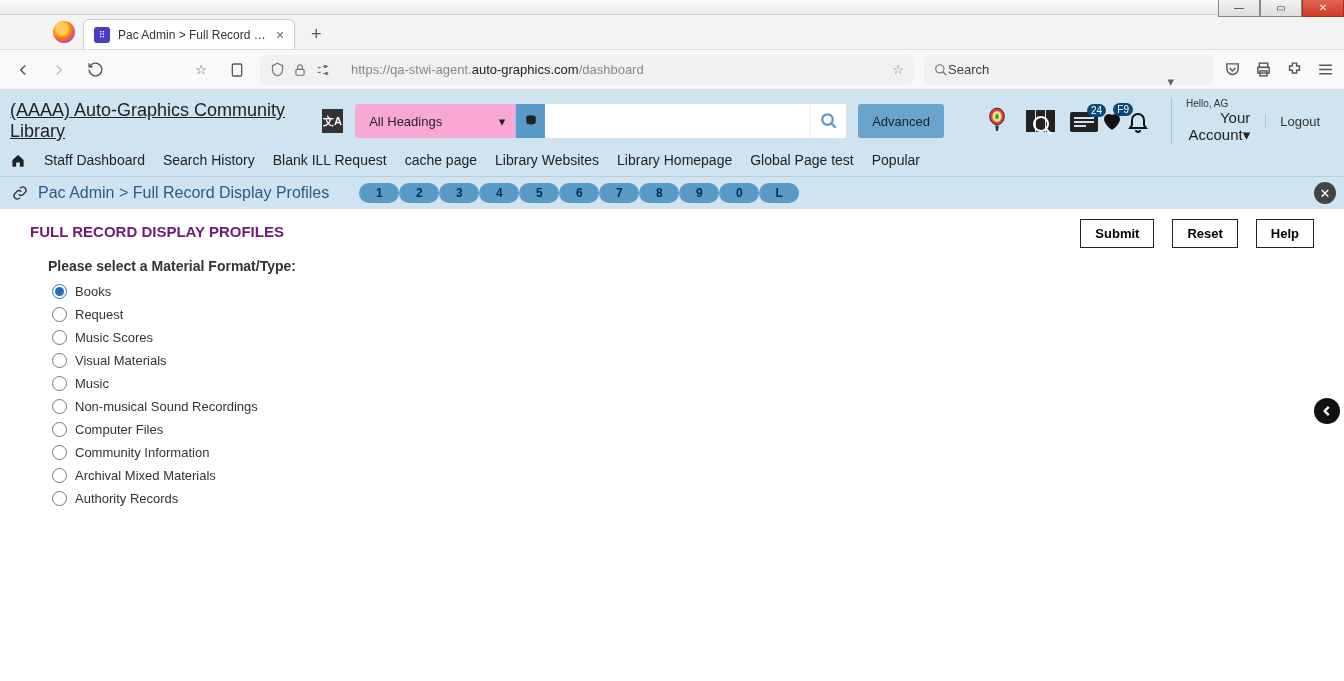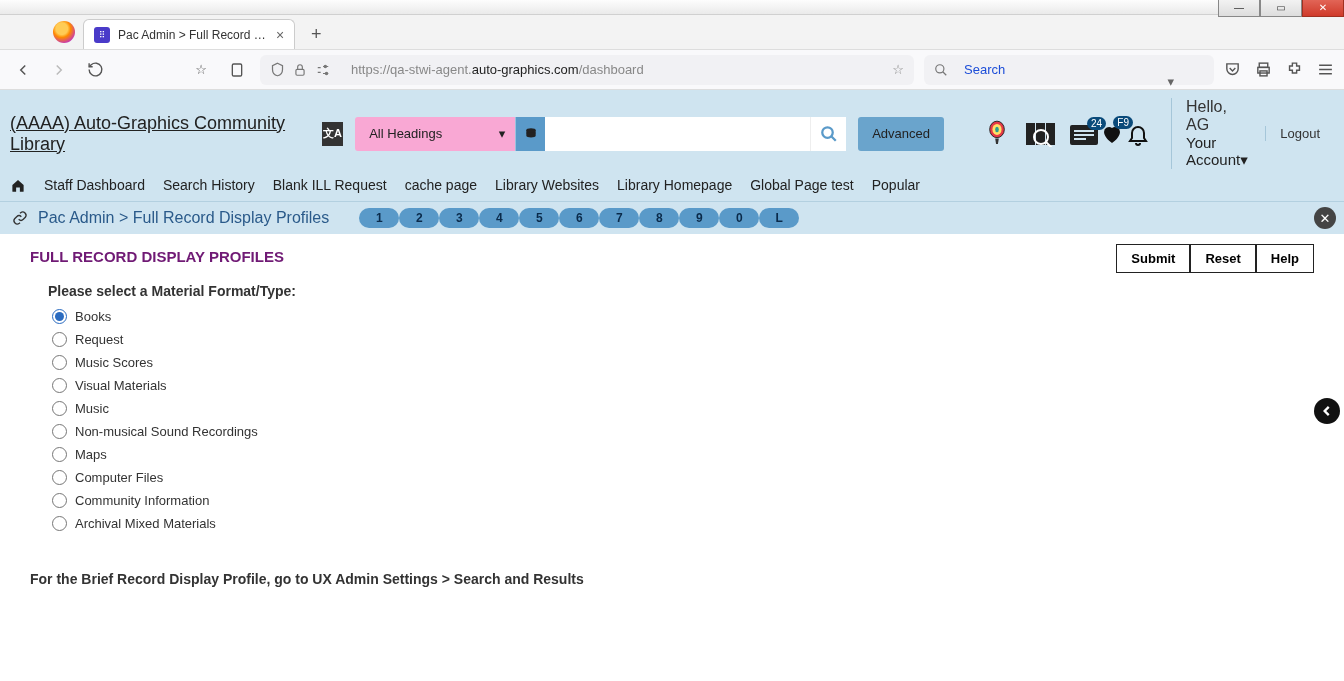--- a/index.html
+++ b/index.html
@@ -21,59 +21,59 @@
 
 
 .url-toolbar { height:40px; background:#f9f9fb; display:flex; align-items:center; padding:0 10px; gap:10px; border-bottom:1px solid #ddd; }
 .nav-btn { width:26px; height:26px; display:flex; align-items:center; justify-content:center; color:#555; border-radius:4px; }
 .nav-btn.disabled { color:#bbb; }
 .url-bar { flex:1; height:30px; background:#f1f1f4; border-radius:6px; display:flex; align-items:center; padding:0 10px; gap:20px; color:#777; font-size:13px; }
 .url-icons-left { display:flex; gap:8px; align-items:center; color:#777; }
 .url-text { flex:1; color:#888; }
 .url-text .dark { color:#222; }
 .url-star { color:#888; }
-.search-box { width:290px; height:30px; background:#f1f1f4; border-radius:6px; display:flex; align-items:center; padding:0 10px; gap:16px; color:#1d4ed8; }
+.search-box { width:290px; height:30px; background:#f1f1f4; border-radius:6px; display:flex; align-items:center; padding:0 10px; gap:0; color:#404040; }
 .right-icons { display:flex; gap:14px; align-items:center; color:#555; }
 
 
 .app-header { background:#cfe4f0; padding:8px 10px; display:flex; align-items:center; gap:12px; }
 .library-name { font-size:18px; color:#222; margin-right: auto; text-decoration: underline; }
 .translate-icon { width:24px; height:24px; background:#333; color:#fff; display:flex; align-items:center; justify-content:center; font-size:11px; font-weight:bold; }
 .search-dropdown { background:#f9a8d4; color:#222; height:34px; padding:0 30px 0 14px; display:flex; align-items:center; border-radius:3px 0 0 3px; position:relative; min-width:160px; }
 .search-dropdown::after { content:"▾"; position:absolute; right:10px; color:#222; }
 .db-icon { background:#5a9ac9; width:30px; height:34px; display:flex; align-items:center; justify-content:center; color:#222; border-left:1px solid rgba(255,255,255,0.4); }
 .search-input { background:#fff; height:34px; width:265px; border:none; padding:0 10px; }
 .search-submit { background:#fff; height:34px; width:36px; display:flex; align-items:center; justify-content:center; color:#5a9ac9; border-left:1px solid #eee; }
 .adv-btn { background:#6aa4cc; height:34px; padding:0 14px; display:flex; align-items:center; border-radius:3px; color:#222; }
 .header-icons { display:flex; gap:18px; align-items:center; margin-left:30px; }
 .balloon-icon { width:22px; height:28px; }
 .badge { position:absolute; top:-6px; right:-8px; background:#0a4a7a; color:#fff; font-size:10px; padding:1px 4px; border-radius:8px; }
 .heart-icon { width:26px; height:24px; }
 .bell-icon { width:24px; height:26px; }
 .account-area { margin-left:20px; border-left:1px solid #a5c6d9; padding-left:14px; }
-.hello { font-size:16px; color:#333; }
-.account-link { font-size:15px; color:#222; }
+.hello { font-size:10px; color:#333; }
+.account-link { font-size:15px; color:#222;text-align:right; }
 .logout-area { border-left:1px solid #a5c6d9; padding:0 14px; margin-left:14px; }
 
 
 .nav-row { background:#cfe4f0; padding:0 10px 8px; display:flex; align-items:center; gap:18px; font-size:14px; color:#222; }
 .nav-row .home-icon { font-size:15px; }
 
 
 .crumb-row { background:#cfe4f0; padding:6px 12px; display:flex; align-items:center; gap:10px; border-top:1px solid #b3d0e0; position:relative; }
 .crumb-row .link-icon { color:#333; }
 .crumb-text { color:#2a5a8a; font-size:16px; }
 .pills { display:flex; gap:0; margin-left:20px; }
 .pill { background:#5a9ac9; color:#0a2a4a; font-weight:bold; width:40px; height:20px; border-radius:10px; display:flex; align-items:center; justify-content:center; font-size:12px; }
 .close-x { position:absolute; right:8px; width:22px; height:22px; background:#444; border-radius:50%; color:#fff; display:flex; align-items:center; justify-content:center; font-size:13px; }
 
 
 .content { padding:14px 30px; position:relative; }
 .page-title { font-size:15px; font-weight:bold; color:#701a75; }
-.btn-row { position:absolute; right:30px; top:10px; display:flex; gap:0; }
+.btn-row { position:absolute; right:30px; top:10px; display:flex; gap:18px; }
 .btn { border:1px solid #222; background:#fff; padding:6px 14px; font-size:13px; font-weight:bold; cursor:pointer; }
 .prompt { font-weight:bold; font-size:14px; margin:18px 0 10px 18px; }
 .radio-list { margin-left:22px; }
 .radio-item { display:flex; align-items:center; gap:8px; margin:8px 0; font-size:13px; }
 .radio-item input[type=radio] { width:15px; height:15px; accent-color:#2a6bc0; }
 .footnote { font-weight:bold; font-size:14px; margin-top:40px; }
 
 .side-arrow { position:absolute; right:4px; top:398px; width:26px; height:26px; background:#111; border-radius:50%; color:#fff; display:flex; align-items:center; justify-content:center; font-size:15px; }
 
 svg { display:block; }
@@ -326,35 +326,34 @@
       <label class="radio-item">
         <input type="radio" name="mat" style="">
         <span>Music</span>
       </label>
       <label class="radio-item">
         <input type="radio" name="mat" style="">
         <span>Non-musical Sound Recordings</span>
       </label>
       <label class="radio-item">
         <input type="radio" name="mat" style="">
-        <span>Maps</span>
-      </label>
-      <label class="radio-item">
-        <input type="radio" name="mat" style="">
         <span>Computer Files</span>
       </label>
       <label class="radio-item">
         <input type="radio" name="mat" style="">
         <span>Community Information</span>
       </label>
       <label class="radio-item">
         <input type="radio" name="mat" style="">
         <span>Archival Mixed Materials</span>
       </label>
+      <label class="radio-item">
+        <input type="radio" name="mat" style="">
+        <span>Authority Records</span>
+      </label>
     </div>
-  <div class="footnote">For the Brief Record Display Profile, go to UX Admin Settings &gt; Search and Results</div>
 </div>
 
 <div class="side-arrow">
   <svg width="14" height="14" viewBox="0 0 24 24" fill="none" stroke="#fff" stroke-width="4">
       <path d="M15 5l-7 7 7 7"></path>
     </svg>
 </div>
 
 </body></html>

